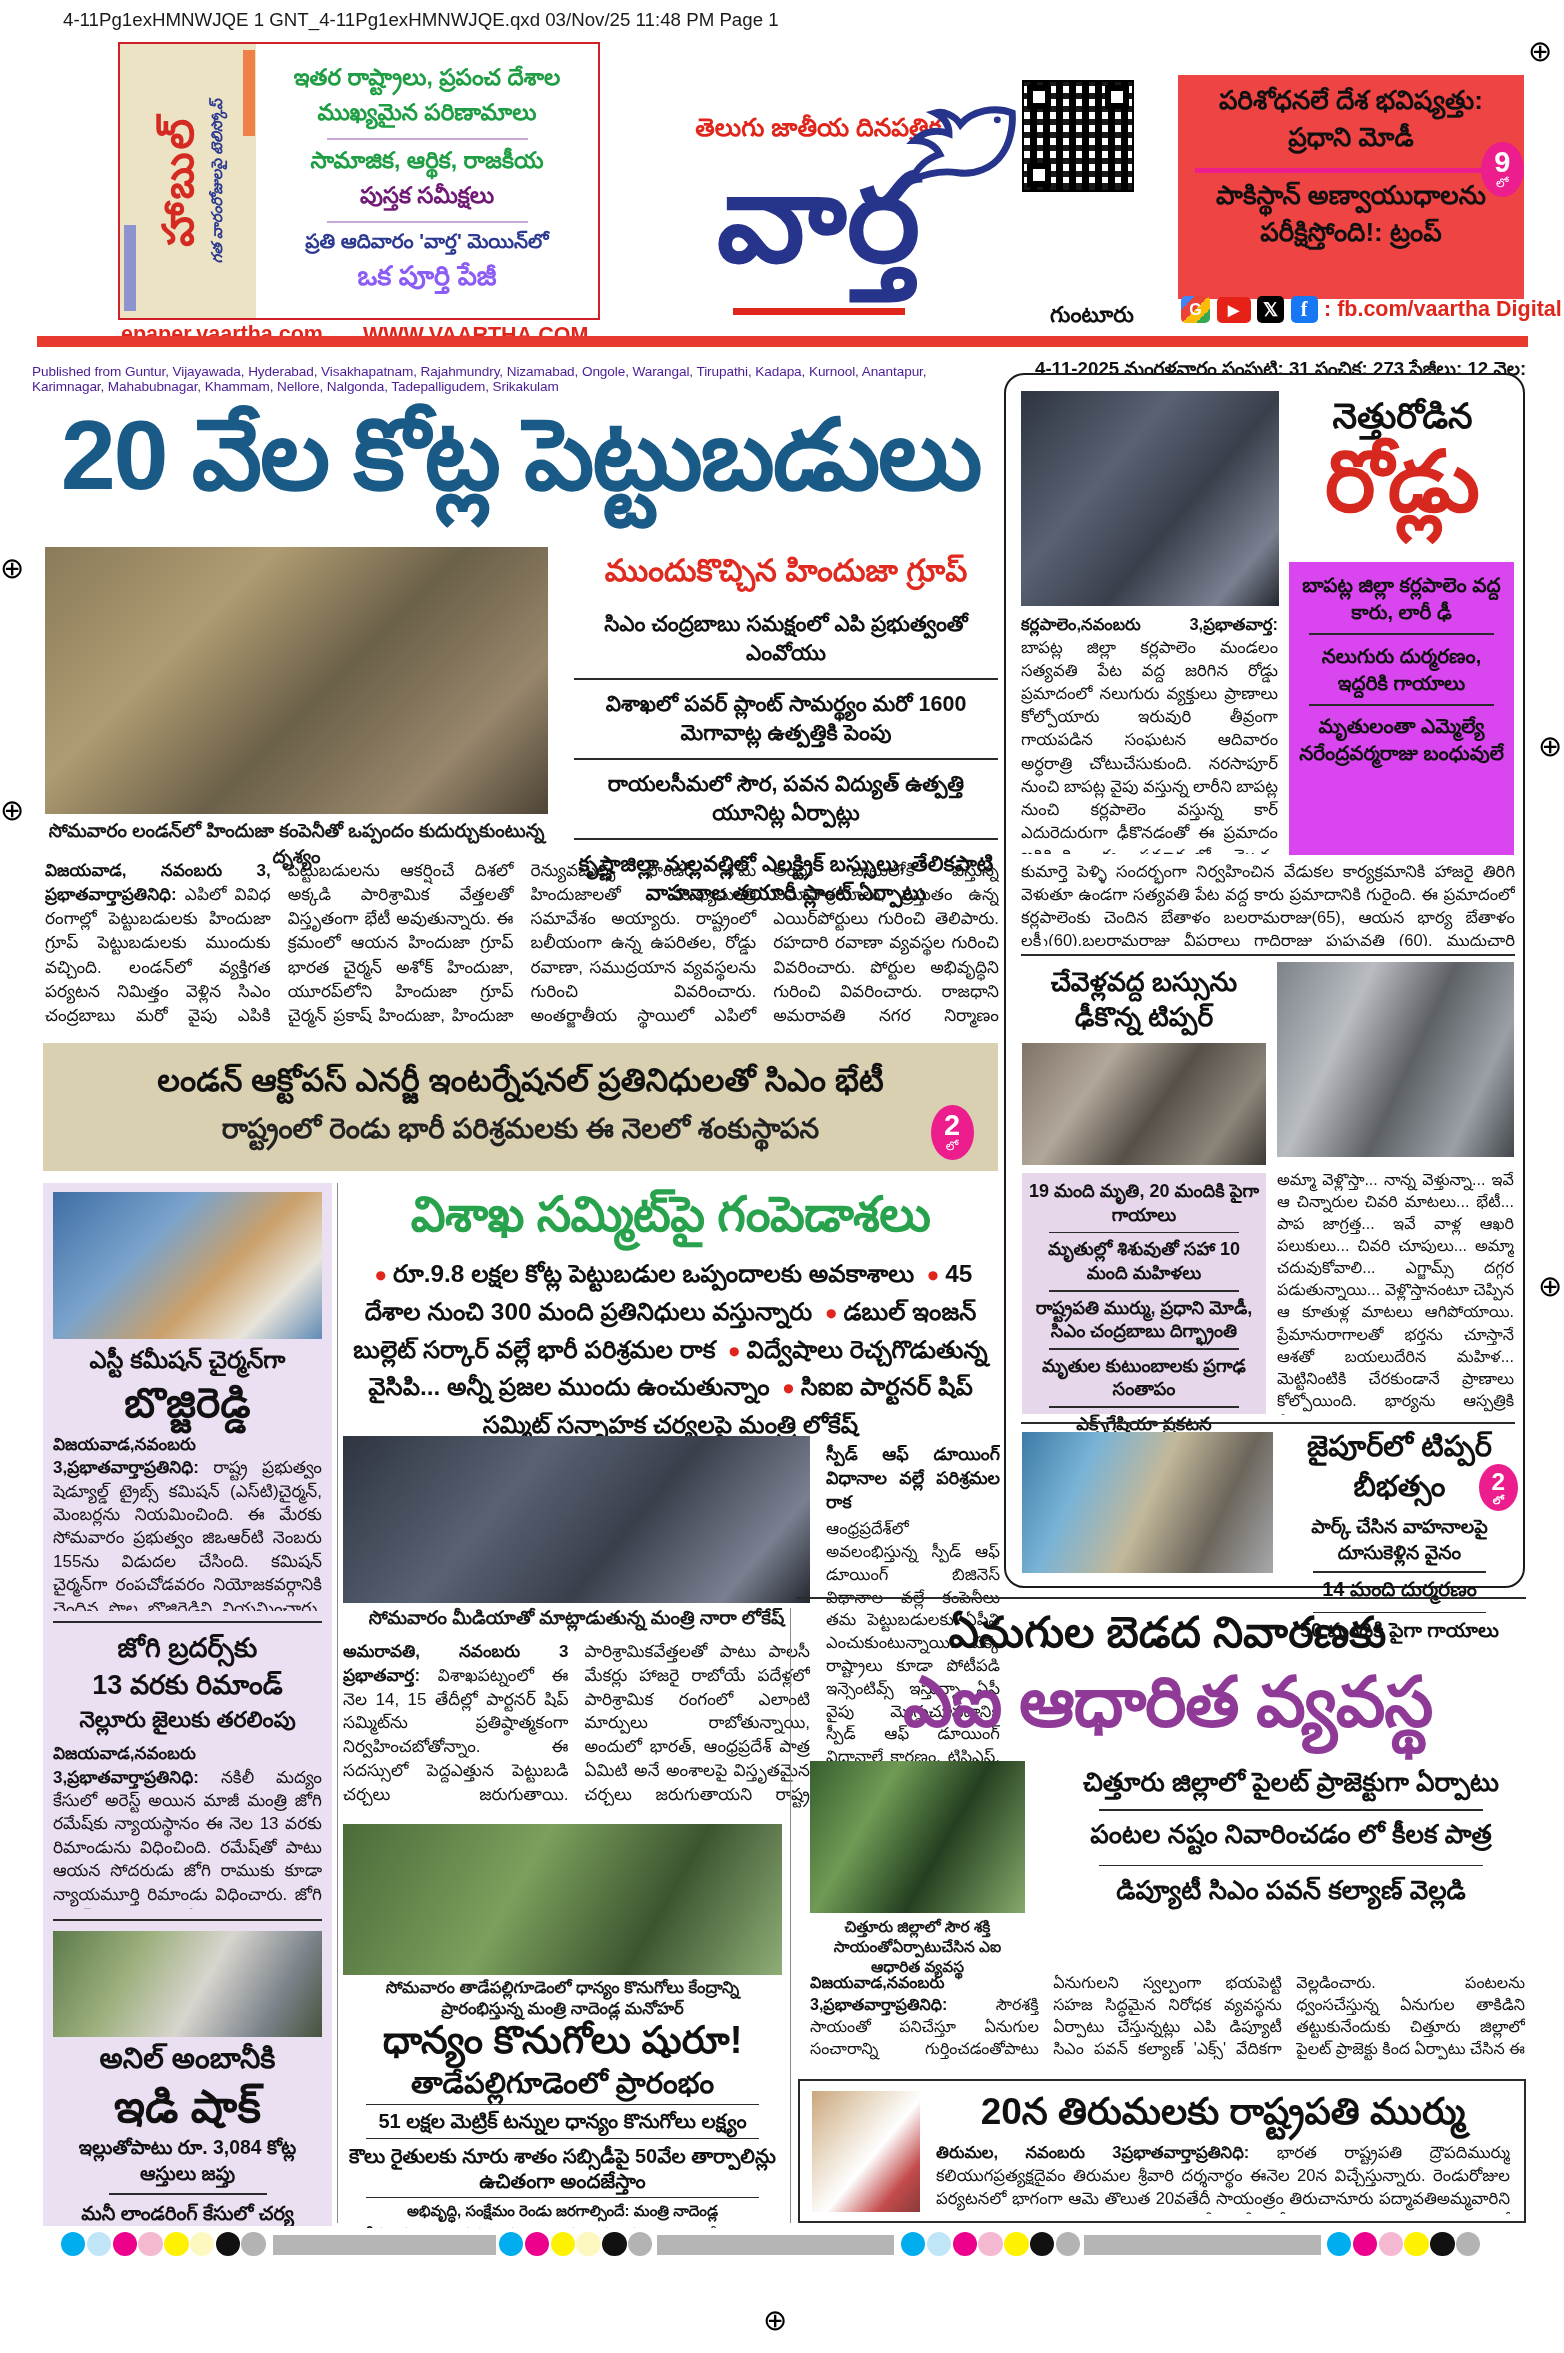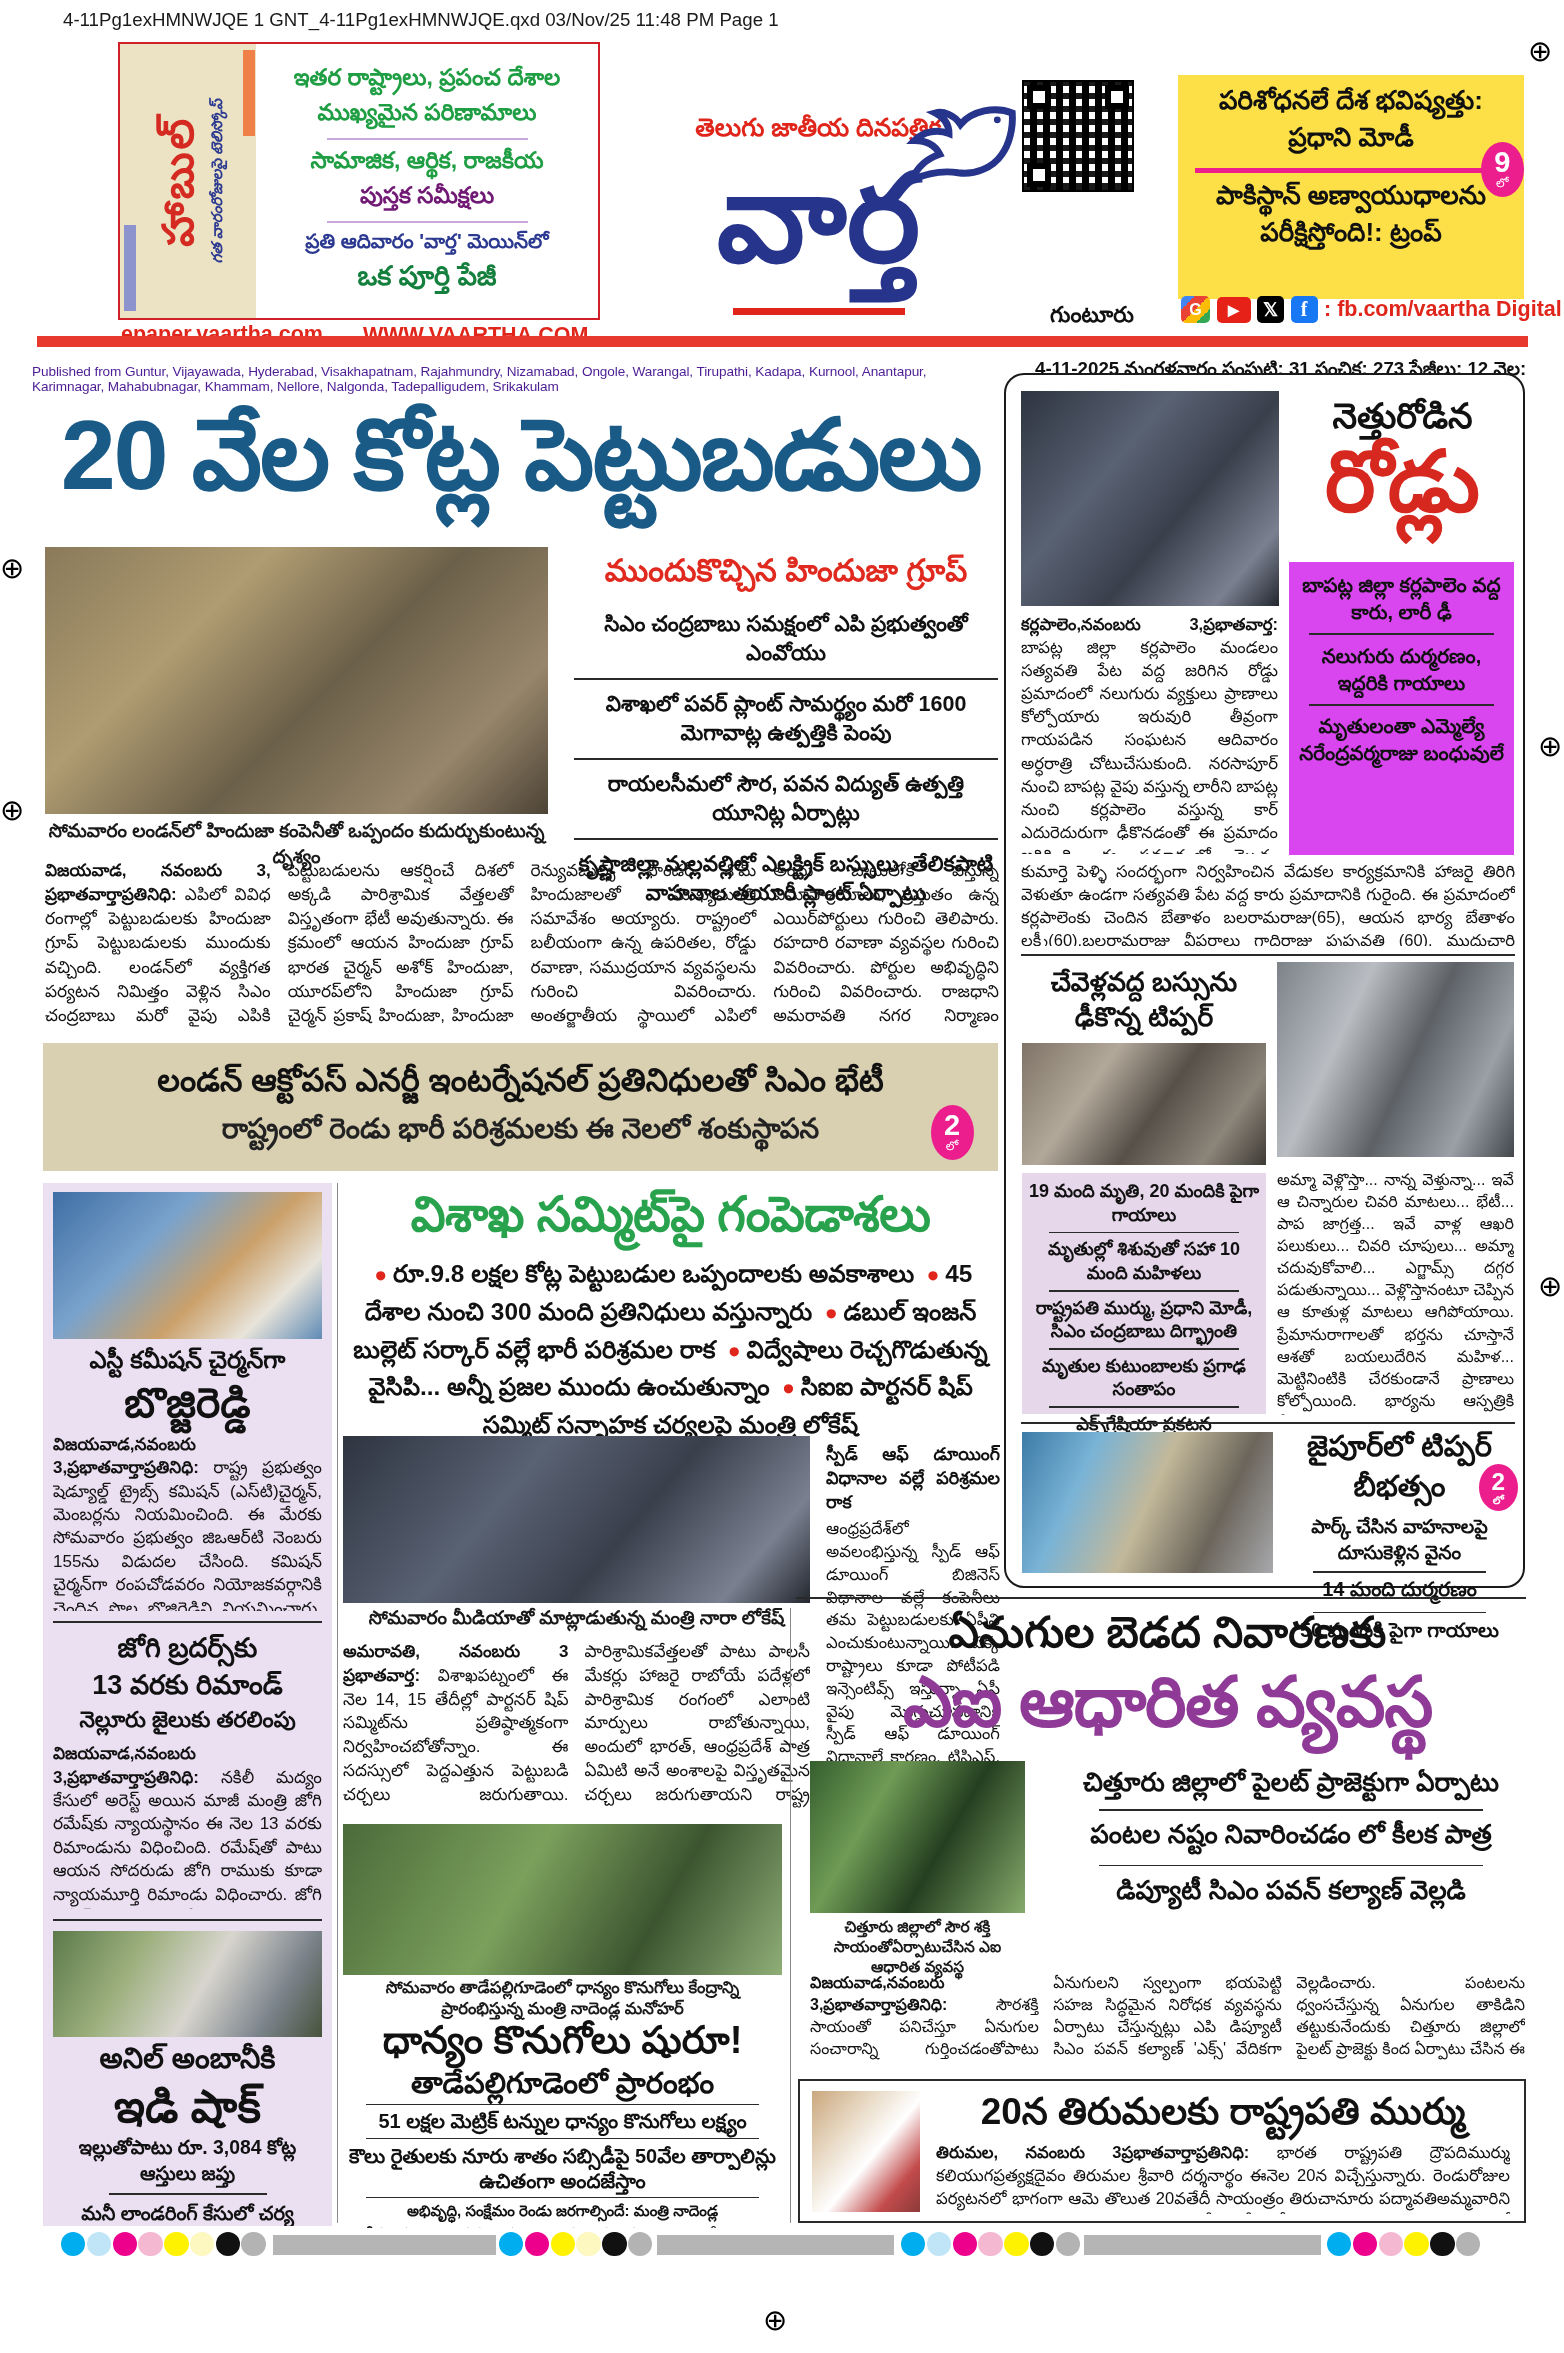--- a/index.html
+++ b/index.html
@@ -50,21 +50,21 @@
       <div style="writing-mode:vertical-rl;transform:rotate(180deg);font-size:15px;font-weight:bold;color:#2b3990;font-style:italic;">గత వారంరోజులపై టెలిస్కోప్</div>
     </div>
     <div style="flex:1;background:#fff;display:flex;flex-direction:column;align-items:center;justify-content:center;gap:2.9px;padding:5.7px 4.3px;">
       <div class="c b" style="font-size:23px;color:#1f9e43;">ఇతర రాష్ట్రాలు, ప్రపంచ దేశాల</div>
       <div class="c b" style="font-size:23px;color:#1f9e43;">ముఖ్యమైన పరిణామాలు</div>
       <div style="width:201px;height:1.4px;background:#c9a7d8;margin:4.3px 0;"></div>
       <div class="c b" style="font-size:23px;color:#1f9e43;">సామాజిక, ఆర్థిక, రాజకీయ</div>
       <div class="c b" style="font-size:23px;color:#701a75;">పుస్తక సమీక్షలు</div>
       <div style="width:201px;height:1.4px;background:#c9a7d8;margin:4.3px 0;"></div>
       <div class="c b" style="font-size:20px;color:#2b3990;">ప్రతి ఆదివారం 'వార్త' మెయిన్‌లో</div>
-      <div class="c blk" style="font-size:27px;color:#15803d;">ఒక పూర్తి పేజీ</div>
+      <div class="c blk" style="font-size:27px;color:#8b5cf6;">ఒక పూర్తి పేజీ</div>
     </div>
   </div>
   <div class="abs b" style="left:121px;top:322px;font-size:21.5px;color:#e0251b;">epaper.vaartha.com</div>
   <div class="abs b" style="left:363px;top:323px;font-size:21.5px;color:#e0251b;">WWW.VAARTHA.COM</div>
 
   <div class="abs c b" style="left:632px;top:113px;width:373px;font-size:25px;color:#e0251b;">తెలుగు జాతీయ దినపత్రిక</div>
   <div class="abs" style="left:632px;top:141px;width:373px;height:172px;">
     <div class="c blk" style="font-size:124px;color:#27348b;line-height:1.25;">వార్త</div>
     <svg class="abs" style="right:-13px;top:-40px;width:115px;height:86px;" viewBox="0 0 100 70">
       <path d="M95 8 C80 2 60 6 50 18 C45 10 35 6 28 8 C36 12 40 18 40 26 C30 22 18 24 10 32 C20 32 28 36 32 44 C20 48 12 56 8 66 C22 60 36 58 48 60 C62 62 78 56 86 44 C92 36 96 22 95 8 Z" fill="#ffffff" stroke="#27348b" stroke-width="6"></path>
@@ -74,21 +74,21 @@
   </div>
 
   <div class="abs" style="left:1022px;top:80px;width:108px;height:108px;border:2.9px solid #000;background:
       repeating-linear-gradient(0deg,rgba(0,0,0,.9) 0 6.5px,rgba(255,255,255,0) 6.5px 13px),
       repeating-linear-gradient(90deg,#fff 0 6.5px,#000 6.5px 13px);">
     <div style="position:absolute;left:2.9px;top:2.9px;width:24.4px;height:24.4px;background:#fff;border:6.5px solid #000;box-sizing:border-box;"></div>
     <div style="position:absolute;right:2.9px;top:2.9px;width:24.4px;height:24.4px;background:#fff;border:6.5px solid #000;box-sizing:border-box;"></div>
     <div style="position:absolute;left:2.9px;bottom:2.9px;width:24.4px;height:24.4px;background:#fff;border:6.5px solid #000;box-sizing:border-box;"></div>
   </div>
 
-  <div class="abs" style="left:1178px;top:75px;width:346px;height:224px;background:#fde047;padding:10px 7.2px;box-sizing:border-box;">
+  <div class="abs" style="left:1178px;top:75px;width:346px;height:224px;background:#ef4444;padding:10px 7.2px;box-sizing:border-box;">
     <div class="c blk" style="font-size:26px;">పరిశోధనలే దేశ భవిష్యత్తు:</div>
     <div class="c blk" style="font-size:26px;">ప్రధాని మోడీ</div>
     <div style="position:relative;height:5.7px;background:#ec1e8e;margin:8.6px 10px 7.2px 10px;">
       <div class="pinkbadge abs" style="right:-17px;top:-26px;width:43px;height:55px;">
         <span style="font-size:29px;font-weight:900;">9</span>
         <span style="font-size:12.2px;">లో</span>
       </div>
     </div>
     <div class="c blk" style="font-size:26px;">పాకిస్థాన్ అణ్వాయుధాలను</div>
     <div class="c blk" style="font-size:26px;">పరీక్షిస్తోంది!: ట్రంప్</div>

